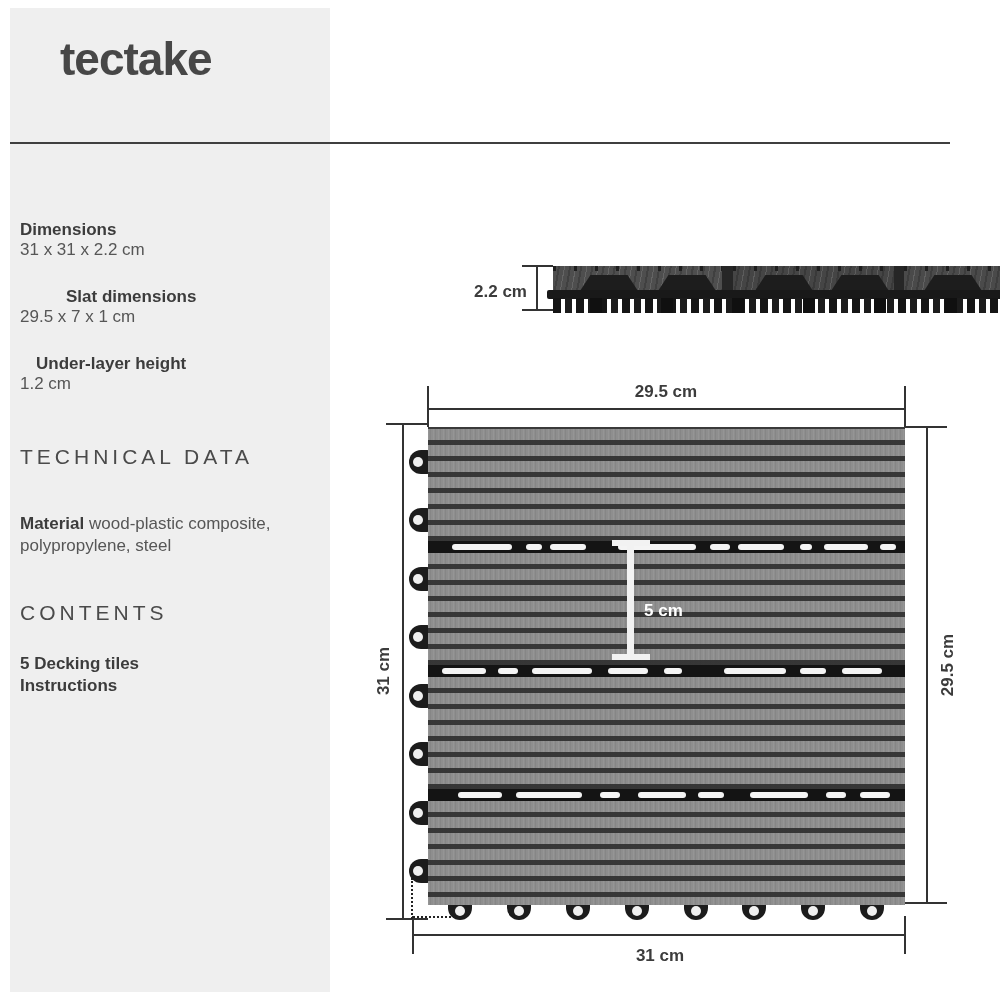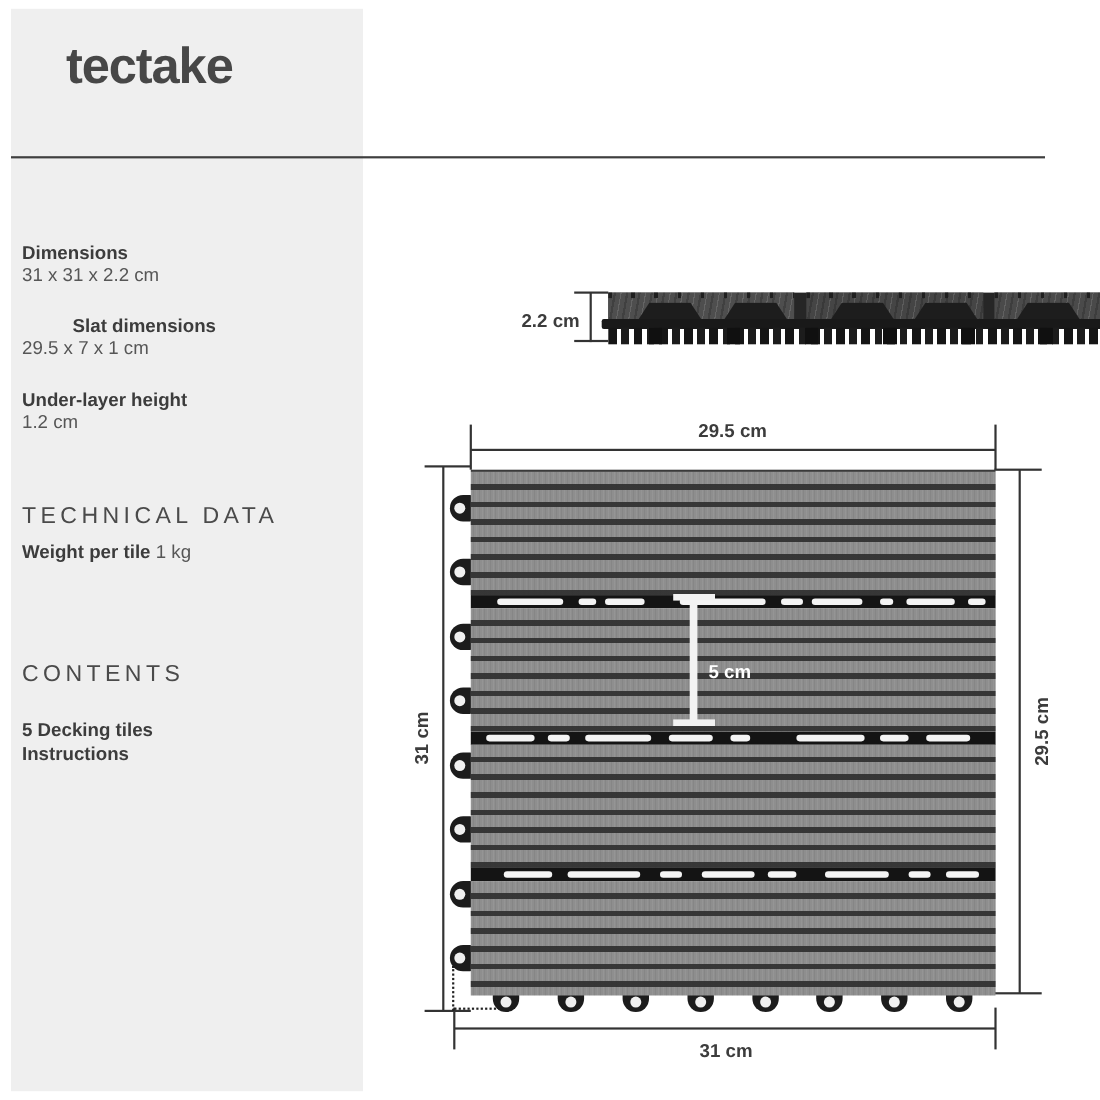--- a/index.html
+++ b/index.html
@@ -77,28 +77,28 @@
       <div class="logo-main">tectake</div>
     </div>
 
 
     <div class="abs spec-label" style="left:10px;top:211px;">Dimensions</div>
     <div class="abs spec-value" style="left:10px;top:231px;">31 x 31 x 2.2 cm</div>
 
     <div class="abs spec-label" style="left:10px;top:278px;margin-left:46px;">Slat dimensions</div>
     <div class="abs spec-value" style="left:10px;top:298px;">29.5 x 7 x 1 cm</div>
 
-    <div class="abs spec-label" style="left:10px;top:345px;">Under-layer height</div>
+    <div class="abs spec-label" style="left:26px;top:345px;">Under-layer height</div>
     <div class="abs spec-value" style="left:10px;top:365px;">1.2 cm</div>
 
-    <div class="abs side-heading" style="left:10px;top:449px;">TECHNICAL DATA</div>
-
-    <div class="abs spec-inline" style="left:10px;top:483px;">
-      <b>Weight per tile</b>
-      <span>1 kg</span>
+    <div class="abs side-heading" style="left:10px;top:437px;">TECHNICAL DATA</div>
+
+    <div class="abs spec-inline" style="left:10px;top:505px;">
+      <b>Material</b>
+      <span>wood-plastic composite, polypropylene, steel</span>
     </div>
 
     <div class="abs side-heading" style="left:10px;top:593px;text-align:center;">CONTENTS</div>
 
     <div class="abs spec-label" style="left:10px;top:645px;">5 Decking tiles</div>
     <div class="abs spec-label" style="left:10px;top:667px;">Instructions</div>
 
   </div>
 
   <div class="abs divider"></div>

